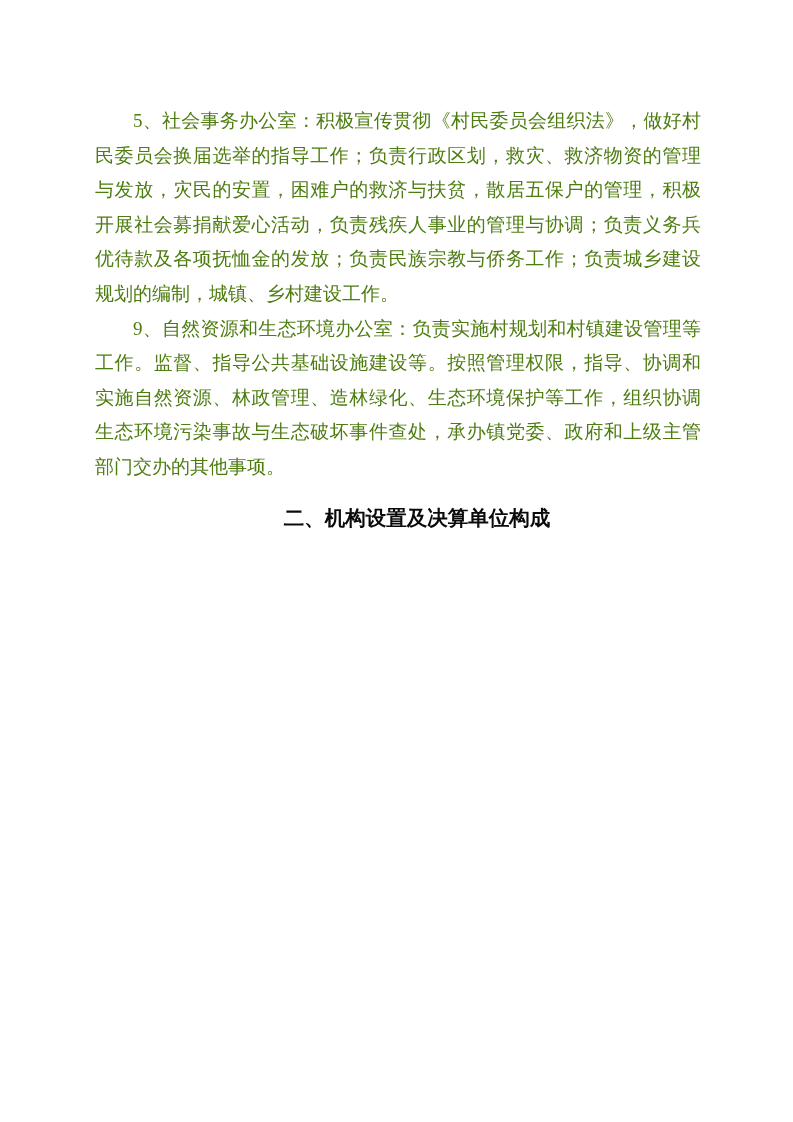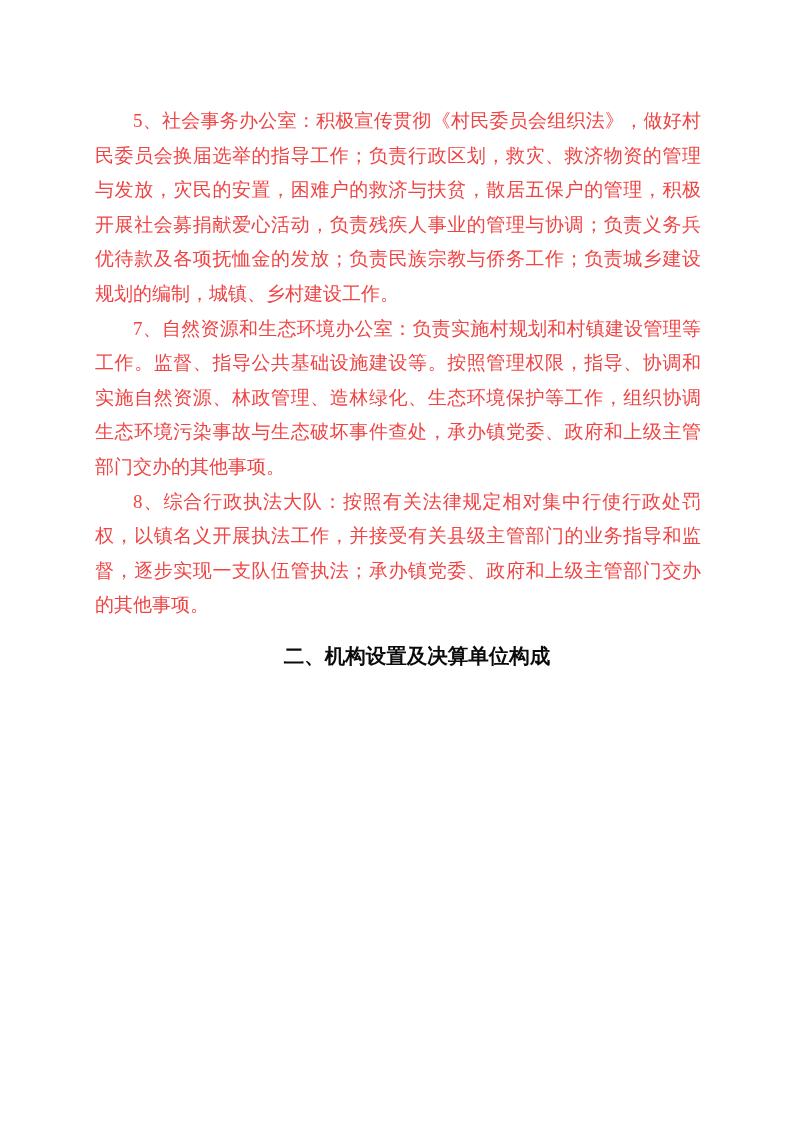--- a/index.html
+++ b/index.html
@@ -17,21 +17,21 @@
     overflow: hidden;
   }
   .content {
     width: 606px;
   }
   p.body-para {
     margin: 0;
     font-family: "Liberation Serif", "DejaVu Serif", serif;
     font-size: 19px;
     line-height: 34.6px;
-    color: #ef4444;
+    color: #4d7c0f;
     text-align: justify;
     text-indent: 2em;
     word-break: break-all;
   }
   h2.section-heading {
     margin: 16px;
     font-family: "Liberation Sans", "DejaVu Sans", sans-serif;
     font-size: 20.5px;
     line-height: 34.6px;
     font-weight: bold;
@@ -39,17 +39,16 @@
     text-indent: 38px;
     text-align: center;
   }
 </style>
 </head>
 <body>
 
 <div class="page">
   <div class="content">
     <p class="body-para">5、社会事务办公室：积极宣传贯彻《村民委员会组织法》，做好村民委员会换届选举的指导工作；负责行政区划，救灾、救济物资的管理与发放，灾民的安置，困难户的救济与扶贫，散居五保户的管理，积极开展社会募捐献爱心活动，负责残疾人事业的管理与协调；负责义务兵优待款及各项抚恤金的发放；负责民族宗教与侨务工作；负责城乡建设规划的编制，城镇、乡村建设工作。</p>
-    <p class="body-para">7、自然资源和生态环境办公室：负责实施村规划和村镇建设管理等工作。监督、指导公共基础设施建设等。按照管理权限，指导、协调和实施自然资源、林政管理、造林绿化、生态环境保护等工作，组织协调生态环境污染事故与生态破坏事件查处，承办镇党委、政府和上级主管部门交办的其他事项。</p>
-    <p class="body-para">8、综合行政执法大队：按照有关法律规定相对集中行使行政处罚权，以镇名义开展执法工作，并接受有关县级主管部门的业务指导和监督，逐步实现一支队伍管执法；承办镇党委、政府和上级主管部门交办的其他事项。</p>
+    <p class="body-para">9、自然资源和生态环境办公室：负责实施村规划和村镇建设管理等工作。监督、指导公共基础设施建设等。按照管理权限，指导、协调和实施自然资源、林政管理、造林绿化、生态环境保护等工作，组织协调生态环境污染事故与生态破坏事件查处，承办镇党委、政府和上级主管部门交办的其他事项。</p>
     <h2 class="section-heading">二、机构设置及决算单位构成</h2>
   </div>
 </div>
 
 </body></html>

